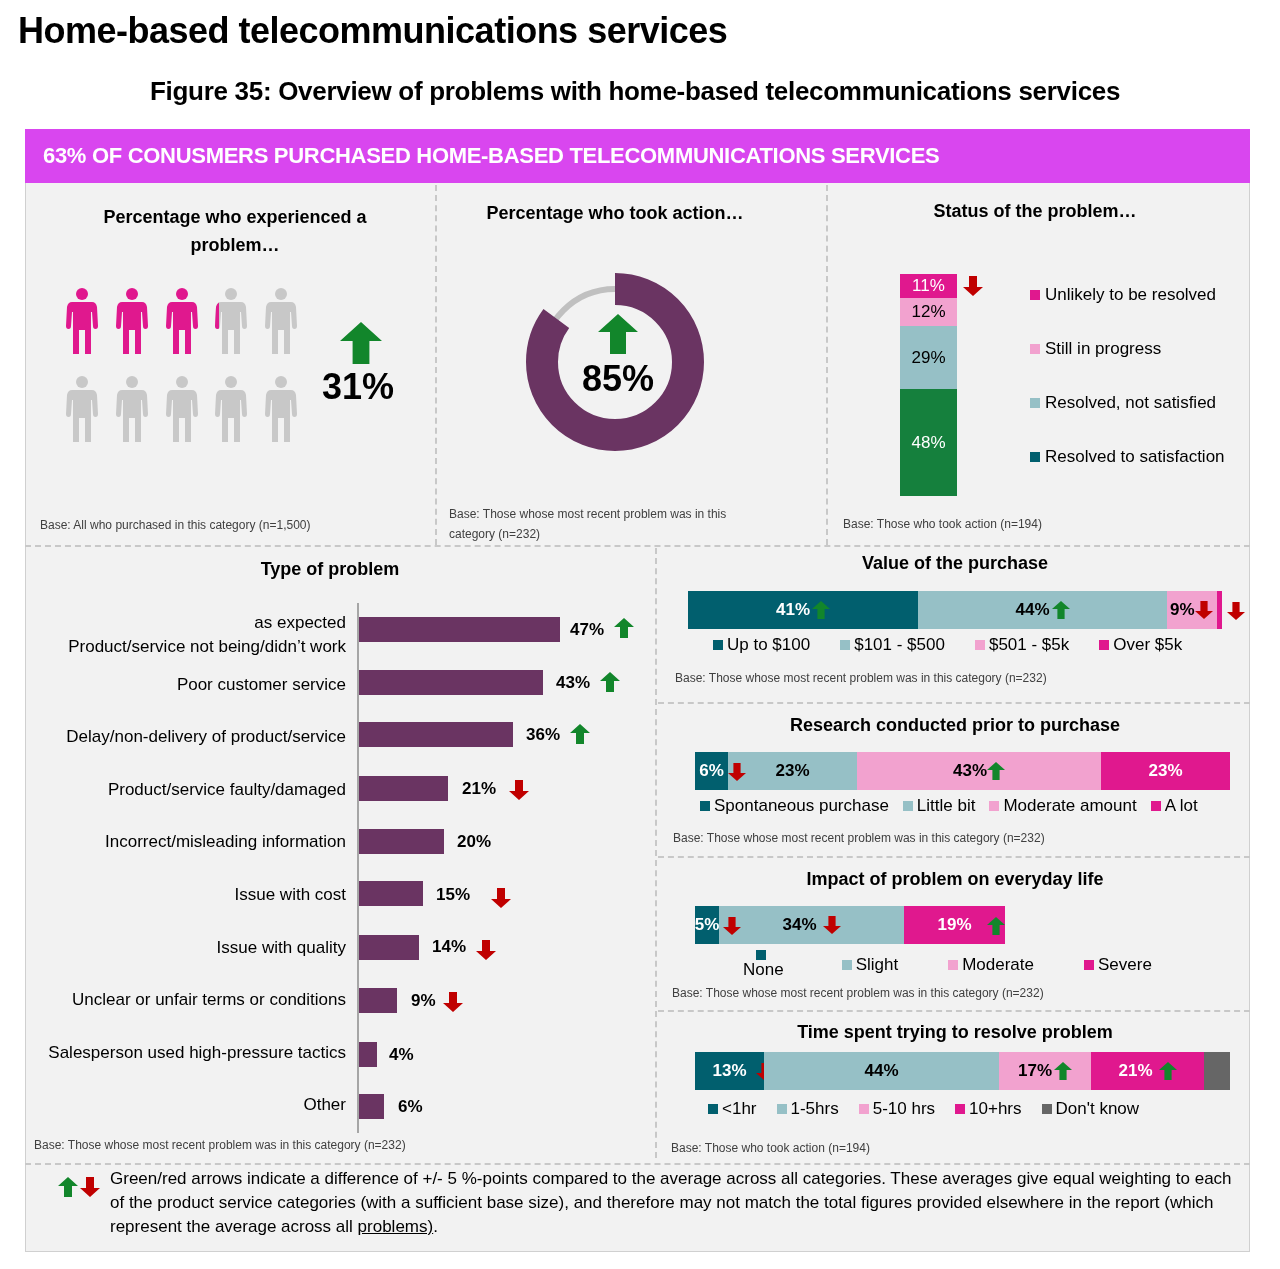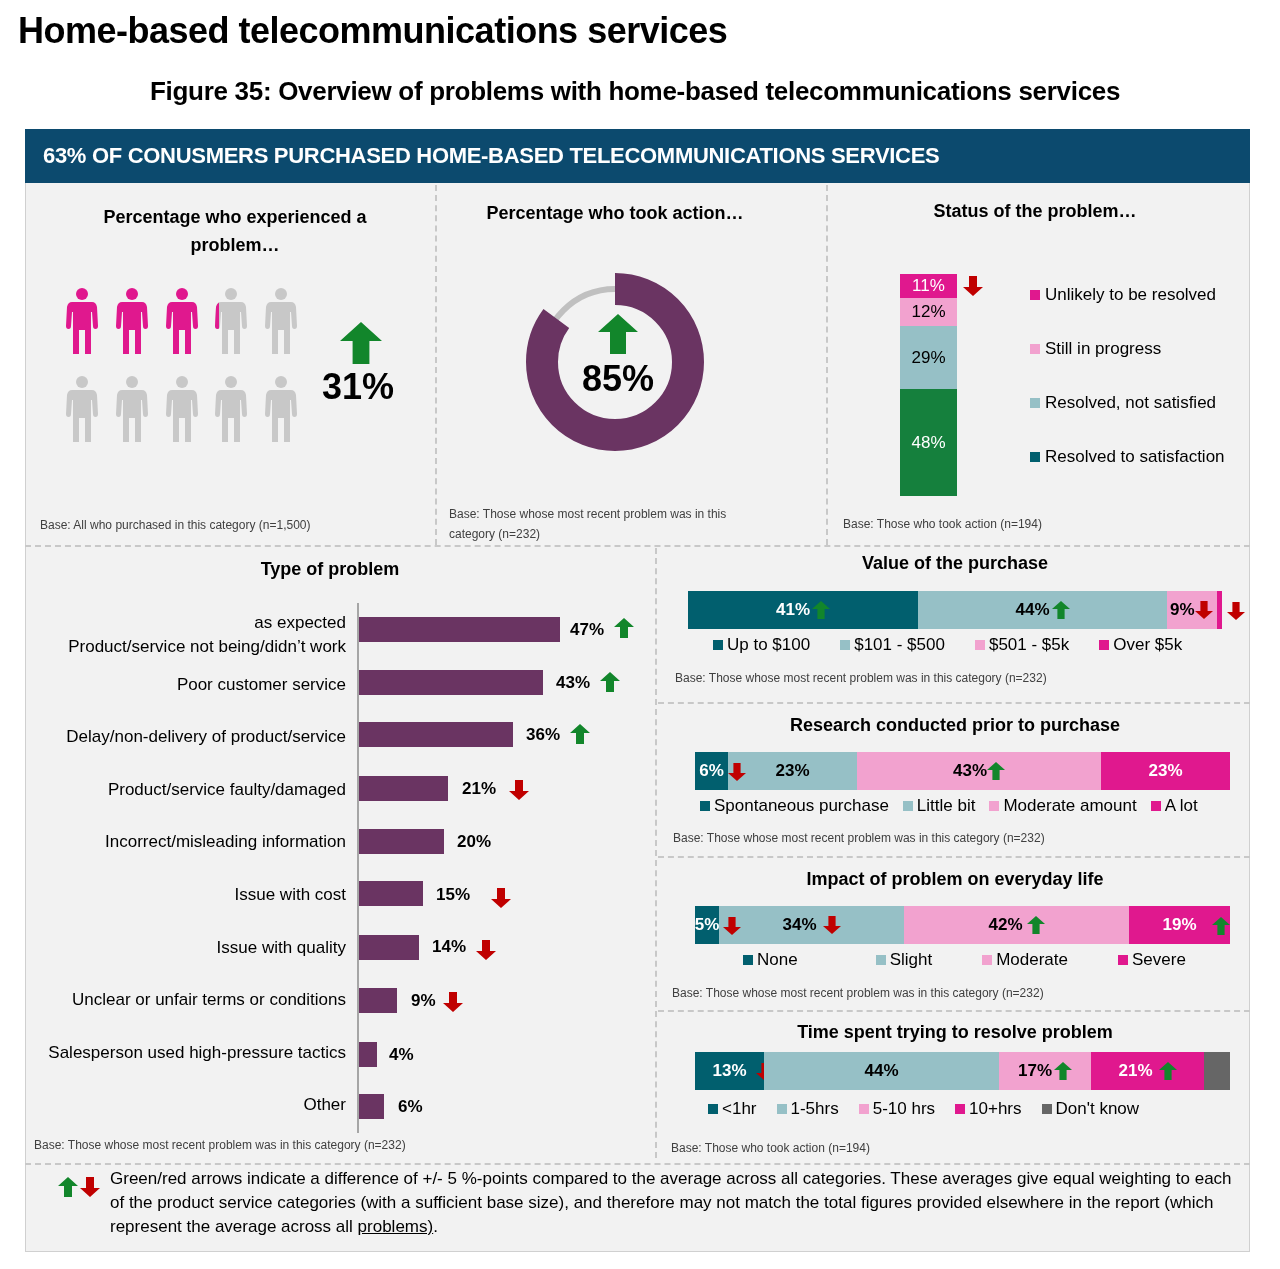--- a/index.html
+++ b/index.html
@@ -1,21 +1,21 @@
 <!DOCTYPE html>
 <html><head>
 <meta charset="utf-8">
 <style>
   * { box-sizing: border-box; margin: 0; padding: 0; }
   body { width: 1280px; height: 1269px; background: #ffffff; font-family: "Liberation Sans", sans-serif; color: #000; position: relative; overflow: hidden; }
   .abs { position: absolute; }
   .page-title { left: 18px; top: 10px; font-size: 36px; font-weight: bold; letter-spacing: -0.5px; }
   .fig-title { left: 150px; top: 76px; font-size: 26px; font-weight: bold; letter-spacing: -0.3px; }
   .panel { left: 25px; top: 129px; width: 1225px; height: 1123px; background: #f2f2f2; border: 1px solid #d0d0d0; }
-  .banner { left: 25px; top: 129px; width: 1225px; height: 54px; background: #0c4a6e; color: #fff; font-size: 22px; font-weight: bold; padding: 14px 0 0 18px; letter-spacing: -0.3px; }
+  .banner { left: 25px; top: 129px; width: 1225px; height: 54px; background: #d946ef; color: #fff; font-size: 22px; font-weight: bold; padding: 14px 0 0 18px; letter-spacing: -0.3px; }
   .dash-v { border-left: 2px dashed #c8c8c8; width: 0; }
   .dash-h { border-top: 2px dashed #c8c8c8; height: 0; }
   .sec-title { font-size: 18px; font-weight: bold; text-align: center; }
   .base { font-size: 12px; color: #404040; }
   .bar-row { display: flex; height: 38px; }
   .seg { height: 100%; display: flex; align-items: center; justify-content: center; font-size: 17px; font-weight: bold; white-space: nowrap; overflow: visible; position: relative; }
   .legend { display: flex; font-size: 17px; align-items: center; }
   .legend .li { display: flex; align-items: center; }
   .legend .sw { width: 10px; height: 10px; margin-right: 4px; display: inline-block; }
   .hbar-label { position: absolute; right: 0; font-size: 17px; text-align: right; line-height: 24px; }
@@ -299,35 +299,29 @@
     </div>
   <div class="seg" style="width:185px; background:#96c0c6; color:#000;">
       <svg width="18" height="20" style="position:absolute; left:4px; top:10px;">
         <use href="#down-arrow" width="18" height="20"></use>
       </svg>
       <span>34%</span>
       <svg width="18" height="20" style="margin-left:6px">
         <use href="#down-arrow" width="18" height="20"></use>
       </svg>
     </div>
-  <div class="seg" style="width:225px; background:#f2a2cf; color:#000;">
-      <span>42%</span>
-      <svg width="18" height="20" style="margin-left:4px">
-        <use href="#up-arrow" width="18" height="20"></use>
-      </svg>
-    </div>
   <div class="seg" style="width:101px; background:#e0188e; color:#fff;">
       <span>19%</span>
       <svg width="18" height="20" style="position:absolute; right:0; top:10px;">
         <use href="#up-arrow" width="18" height="20"></use>
       </svg>
     </div>
 </div>
 <div class="abs legend" style="left:743px; top:950px;">
-  <div class="li" style="margin-right:78px;">
+  <div class="li" style="margin-right:58px;flex-direction:column;">
       <span class="sw" style="background:#015f6e"></span>
       <span>None</span>
     </div>
   <div class="li" style="margin-right:50px;">
       <span class="sw" style="background:#96c0c6"></span>
       <span>Slight</span>
     </div>
   <div class="li" style="margin-right:50px;">
       <span class="sw" style="background:#f2a2cf"></span>
       <span>Moderate</span>

